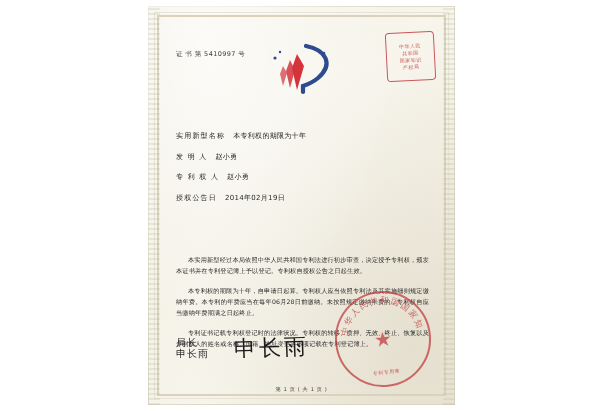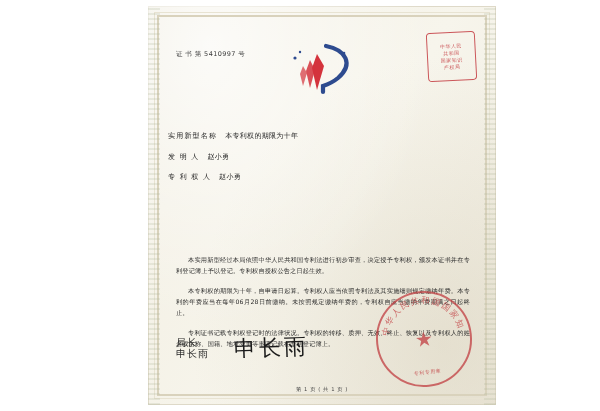--- a/index.html
+++ b/index.html
@@ -25,21 +25,20 @@
   
   #sheet {
     position: absolute;
     left: 148px;
     top: 6px;
     width: 307px;
     height: 399px;
     background: linear-gradient(118deg, #efece0 0%, #f4f1e6 22%, #f7f5ec 55%, #efebdf 100%);
     box-shadow: 0 0 0 1px #ded9c8 inset;
     overflow: hidden;
-    padding-left: 41px;
   }
   
   #sheet::before {
     content: "";
     position: absolute;
     inset: 0;
     background:
       radial-gradient(ellipse at 18% 10%, rgba(255,255,255,0.75) 0%, rgba(255,255,255,0) 55%),
       radial-gradient(ellipse at 85% 85%, rgba(205,196,170,0.35) 0%, rgba(255,255,255,0) 60%);
     pointer-events: none;
@@ -130,21 +129,21 @@
     font-family: "DejaVu Serif", "Liberation Serif", serif;
     font-size: 18px;
     font-weight: bold;
     color: #1c1c1c;
     letter-spacing: 2px;
   }
 
   
   #fields {
     position: absolute;
-    left: 20px;
+    left: 28px;
     top: 125px;
     right: 26px;
   }
   .field-row {
     display: flex;
     align-items: baseline;
     margin-bottom: 10.5px;
     font-size: 7px;
     color: #262626;
     white-space: nowrap;
@@ -286,20 +285,24 @@
         <span class="field-label">实用新型名称</span>
         <span class="field-value">本专利权的期限为十年</span>
       </div>
       <div class="field-row">
         <span class="field-label">发 明 人</span>
         <span class="field-value">赵小勇</span>
       </div>
       <div class="field-row">
         <span class="field-label">专 利 权 人</span>
         <span class="field-value">赵小勇</span>
+      </div>
+      <div class="field-row">
+        <span class="field-label">授权公告日</span>
+        <span class="field-value">2014年02月19日</span>
       </div>
     </div>
 
     <div id="body-text">
       <p>本实用新型经过本局依照中华人民共和国专利法进行初步审查，决定授予专利权，颁发本证书并在专利登记簿上予以登记。专利权自授权公告之日起生效。</p>
       <p>本专利权的期限为十年，自申请日起算。专利权人应当依照专利法及其实施细则规定缴纳年费。本专利的年费应当在每年06月28日前缴纳。未按照规定缴纳年费的，专利权自应当缴纳年费期满之日起终止。</p>
       <p>专利证书记载专利权登记时的法律状况。专利权的转移、质押、无效、终止、恢复以及专利权人的姓名或名称、国籍、地址变更等事项记载在专利登记簿上。</p>
     </div>
 
     <div id="sign-block">

